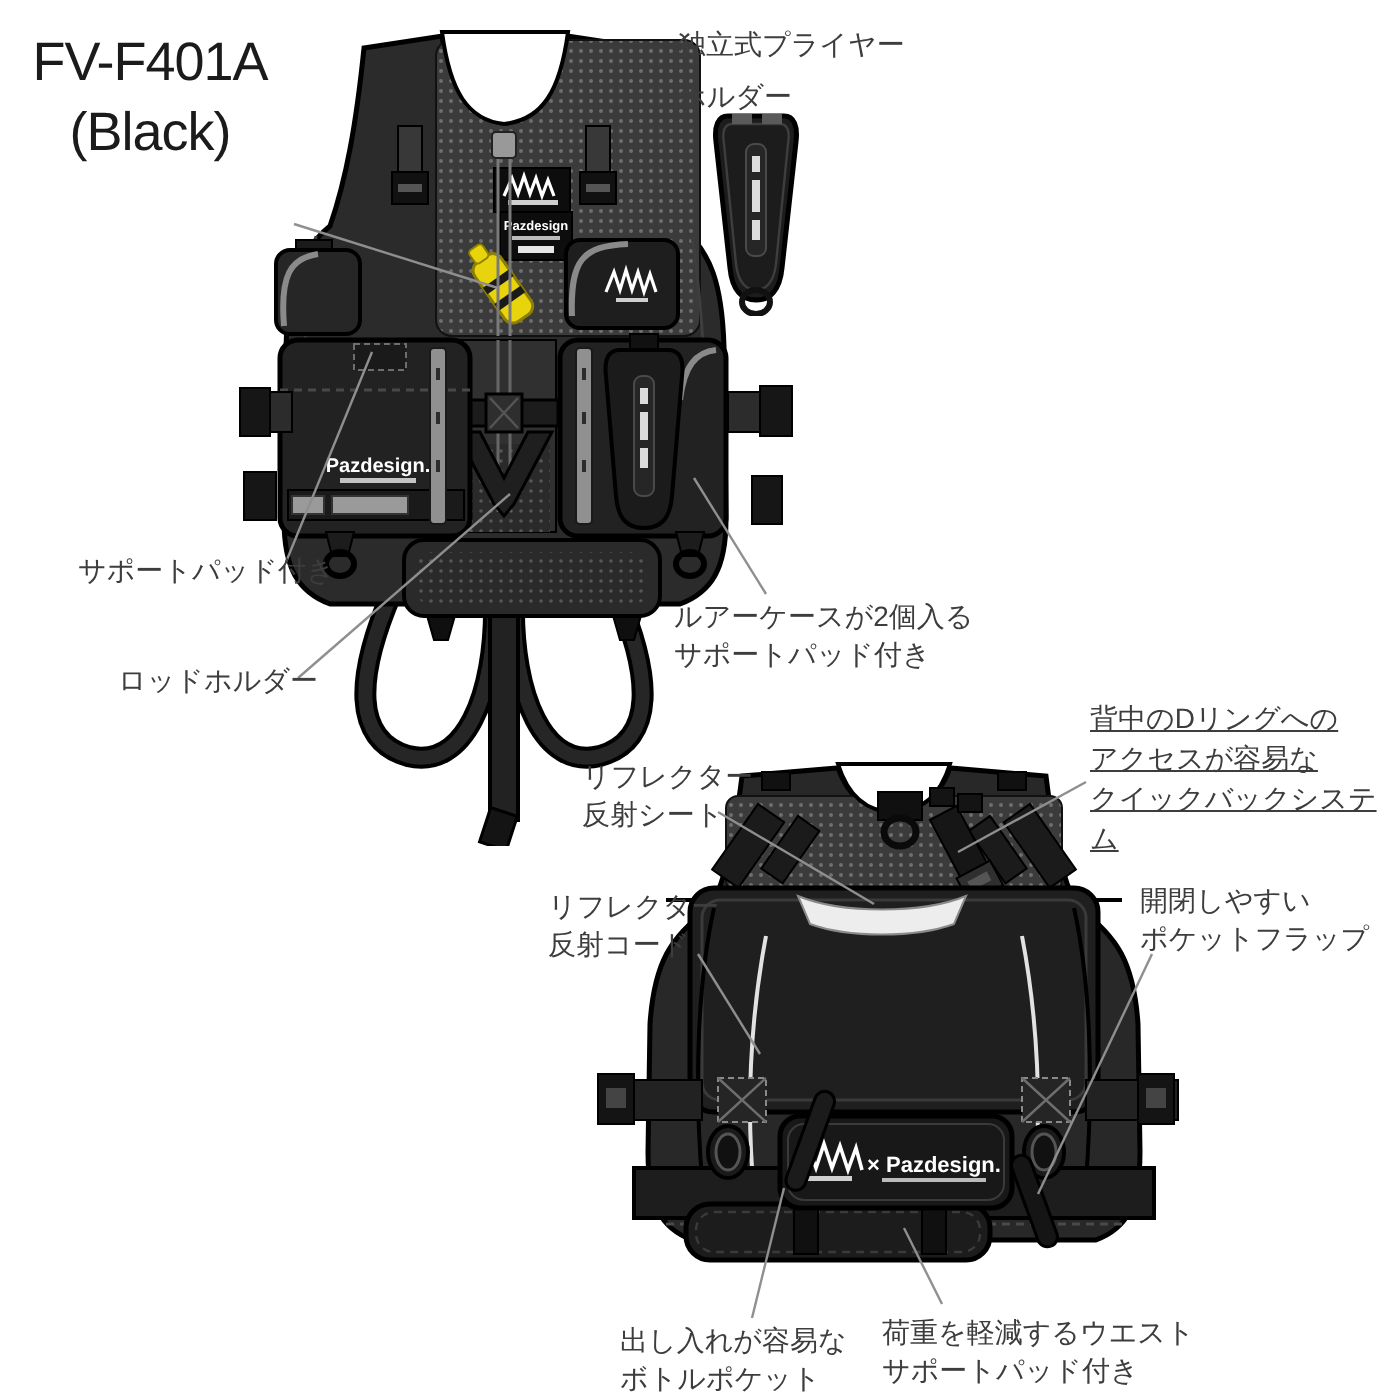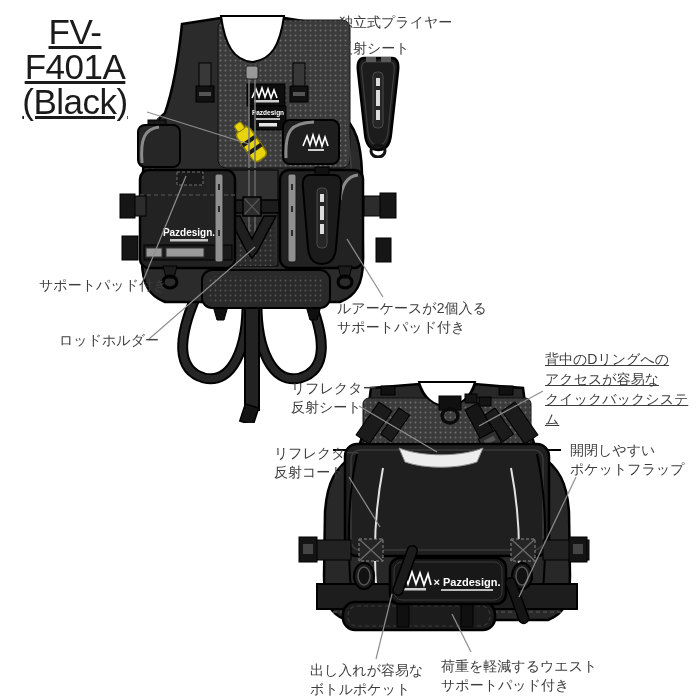--- a/index.html
+++ b/index.html
@@ -1,19 +1,19 @@
 <!DOCTYPE html>
 <html><head>
 <meta charset="utf-8">
 <style>
   html,body{margin:0;padding:0;background:#fff;}
   .canvas{position:relative;width:700px;height:700px;background:#fff;overflow:hidden;
           font-family:"Liberation Sans",sans-serif;}
   .title{position:absolute;left:8px;top:14px;width:134px;text-align:center;
-         font-size:35px;line-height:35px;color:#1b1b1b;letter-spacing:-0.5px;white-space:pre-line;text-decoration:underline;}
+         font-size:27px;line-height:35px;color:#1b1b1b;letter-spacing:-0.5px;white-space:pre-line;}
   .lbl{position:absolute;font-size:14px;line-height:1.35;color:#3d3d3d;white-space:pre-line;z-index:6;}
   .lbl.wide{line-height:1.85;}
   .lbl.tri{line-height:1.42;text-decoration:underline;}
   svg.layer{position:absolute;z-index:1;}
   svg.leaders{position:absolute;left:0;top:0;z-index:5;pointer-events:none;}
   svg text{font-family:"Liberation Sans",sans-serif;}
 </style>
 </head>
 <body>
 
@@ -296,21 +296,21 @@
     <line x1="543" y1="391" x2="479" y2="426" stroke-width="1.2" stroke="#8f8f8f"></line>
     <line x1="576" y1="477" x2="519" y2="597" stroke-width="1.2" stroke="#8f8f8f"></line>
     <line x1="376" y1="659" x2="392" y2="594" stroke-width="1.2" stroke="#8f8f8f"></line>
     <line x1="471" y1="652" x2="452" y2="614" stroke-width="1.2" stroke="#8f8f8f"></line>
   </svg>
 
   <div class="title"><span>FV-F401A</span>
 <span>(Black)</span></div>
 
   <div class="lbl wide" style="left:339px;top:10px">独立式プライヤー
-反射シート</div>
+ホルダー</div>
   <div class="lbl" style="left:39px;top:276px">サポートパッド付き</div>
   <div class="lbl" style="left:59px;top:331px">ロッドホルダー</div>
   <div class="lbl" style="left:337px;top:299px">ルアーケースが2個入る
 サポートパッド付き</div>
   <div class="lbl" style="left:291px;top:379px">リフレクター
 反射シート</div>
   <div class="lbl" style="left:274px;top:444px">リフレクター
 反射コード</div>
   <div class="lbl tri" style="left:545px;top:350px">背中のDリングへの
 アクセスが容易な

